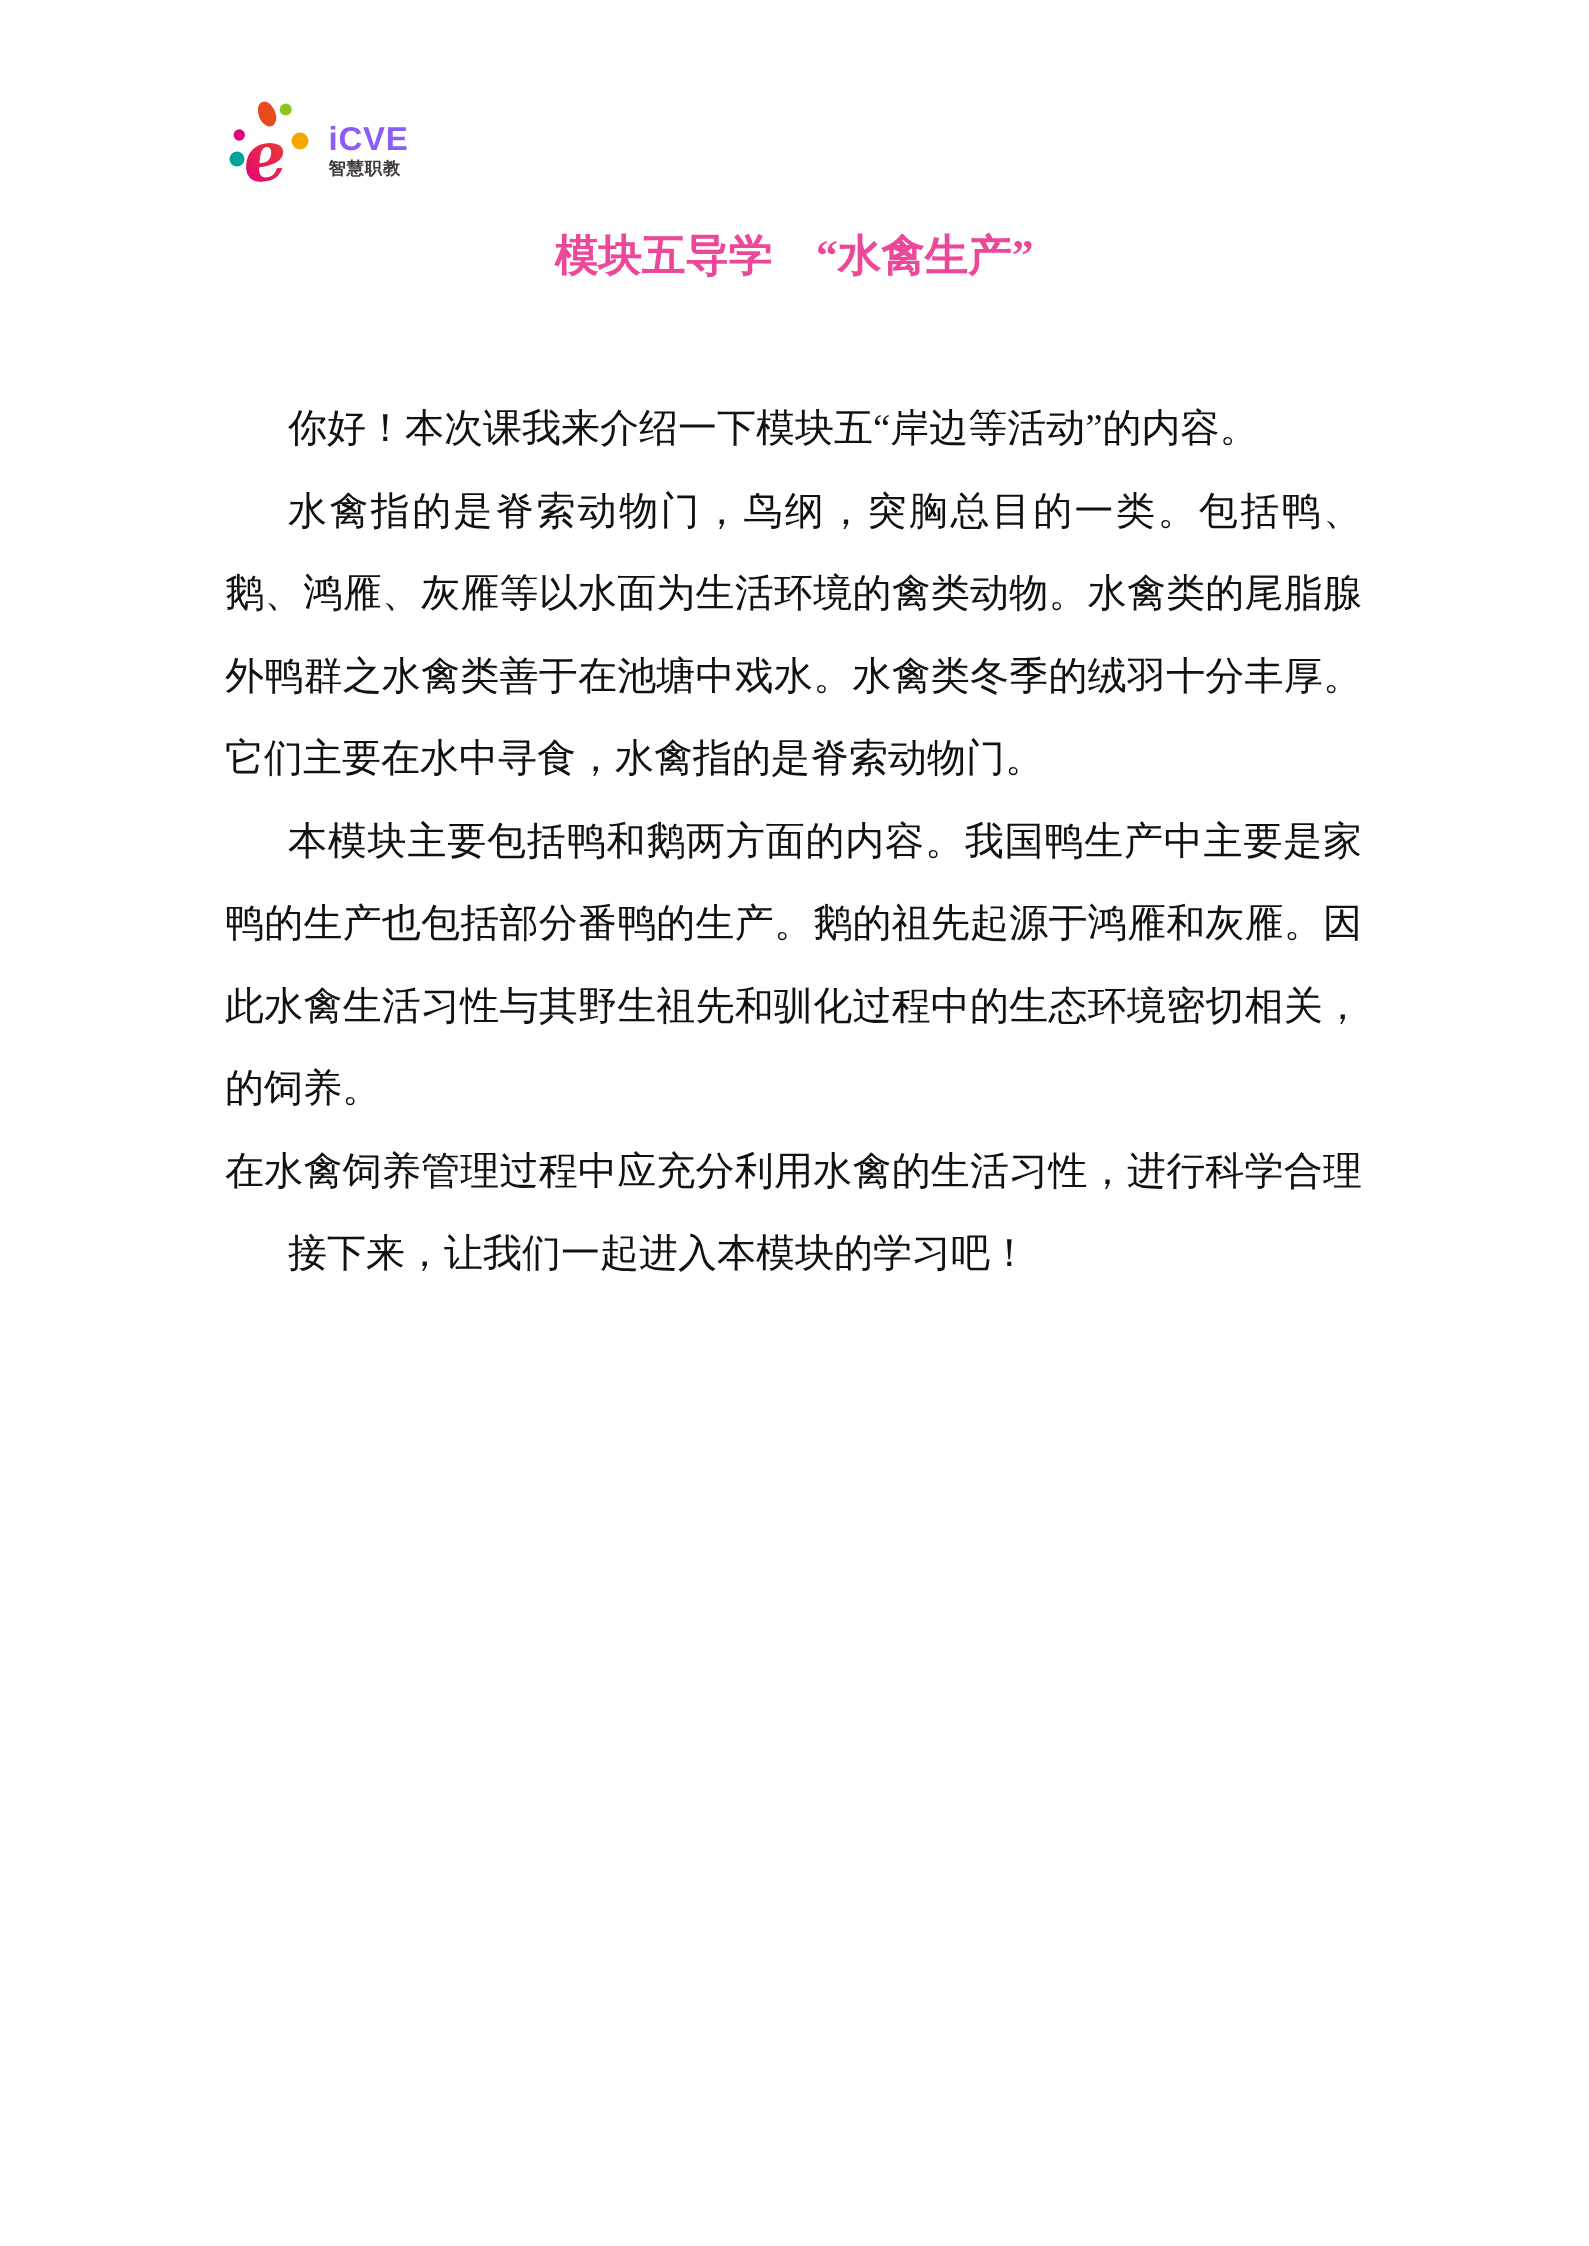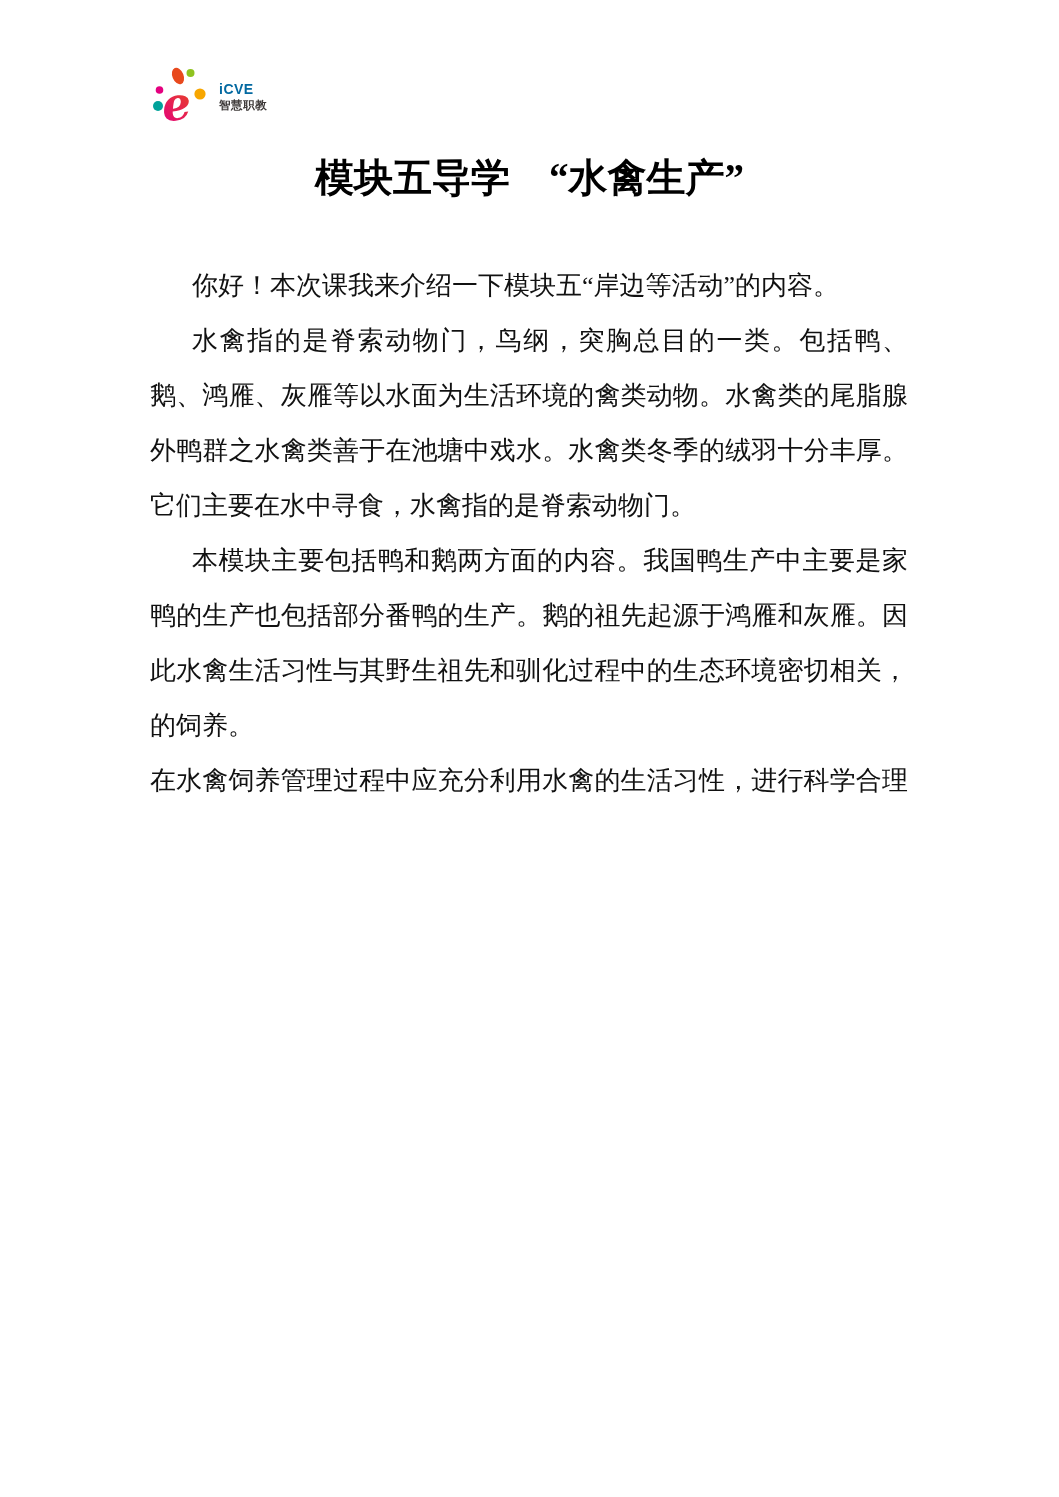--- a/index.html
+++ b/index.html
@@ -19,24 +19,24 @@
     left: 152px;
     top: 63px;
     display: flex;
     align-items: flex-start;
   }
   .logo-icon { display: block; }
   .logo-text { margin-left: 7px; margin-top: 19px; }
   .logo-brand {
     font-family: "Liberation Sans", "DejaVu Sans", sans-serif;
     font-weight: 800;
-    font-size: 14px;
+    font-size: 22px;
     line-height: 1;
     letter-spacing: 0.5px;
-    color: #0369a1;
+    color: #8b5cf6;
   }
   .logo-sub {
     font-family: Liberation Serif, serif;
     font-weight: 600;
     font-size: 11.5px;
     line-height: 1;
     letter-spacing: 0.6px;
     color: #3e3a39;
     margin-top: 4px;
   }
@@ -48,24 +48,24 @@
   }
 
   
   .doc-title {
     position: absolute;
     left: 0;
     right: 0;
     top: 152px;
     margin: 0;
     text-align: center;
-    font-size: 39px;
+    font-size: 29px;
     font-weight: bold;
     line-height: 1.35;
-    color: #000000;
+    color: #ec4899;
     font-family: "Liberation Serif", "DejaVu Serif", serif;
   }
 
   
   .doc-body {
     position: absolute;
     left: 150px;
     top: 258px;
     width: 758px;
     font-size: 26px;
@@ -116,15 +116,16 @@
     <div class="bline indent">你好！本次课我来介绍一下模块五“岸边等活动”的内容。</div>
     <div class="bline indent jl">水禽指的是脊索动物门，鸟纲，突胸总目的一类。包括鸭、</div>
     <div class="bline jl">鹅、鸿雁、灰雁等以水面为生活环境的禽类动物。水禽类的尾脂腺</div>
     <div class="bline jl">外鸭群之水禽类善于在池塘中戏水。水禽类冬季的绒羽十分丰厚。</div>
     <div class="bline">它们主要在水中寻食，水禽指的是脊索动物门。</div>
     <div class="bline indent jl">本模块主要包括鸭和鹅两方面的内容。我国鸭生产中主要是家</div>
     <div class="bline jl">鸭的生产也包括部分番鸭的生产。鹅的祖先起源于鸿雁和灰雁。因</div>
     <div class="bline jl">此水禽生活习性与其野生祖先和驯化过程中的生态环境密切相关，</div>
     <div class="bline">的饲养。</div>
     <div class="bline jl">在水禽饲养管理过程中应充分利用水禽的生活习性，进行科学合理</div>
+    <div class="bline indent">接下来，让我们一起进入本模块的学习吧！</div>
   </div>
 
 </div>
 
 </body></html>

